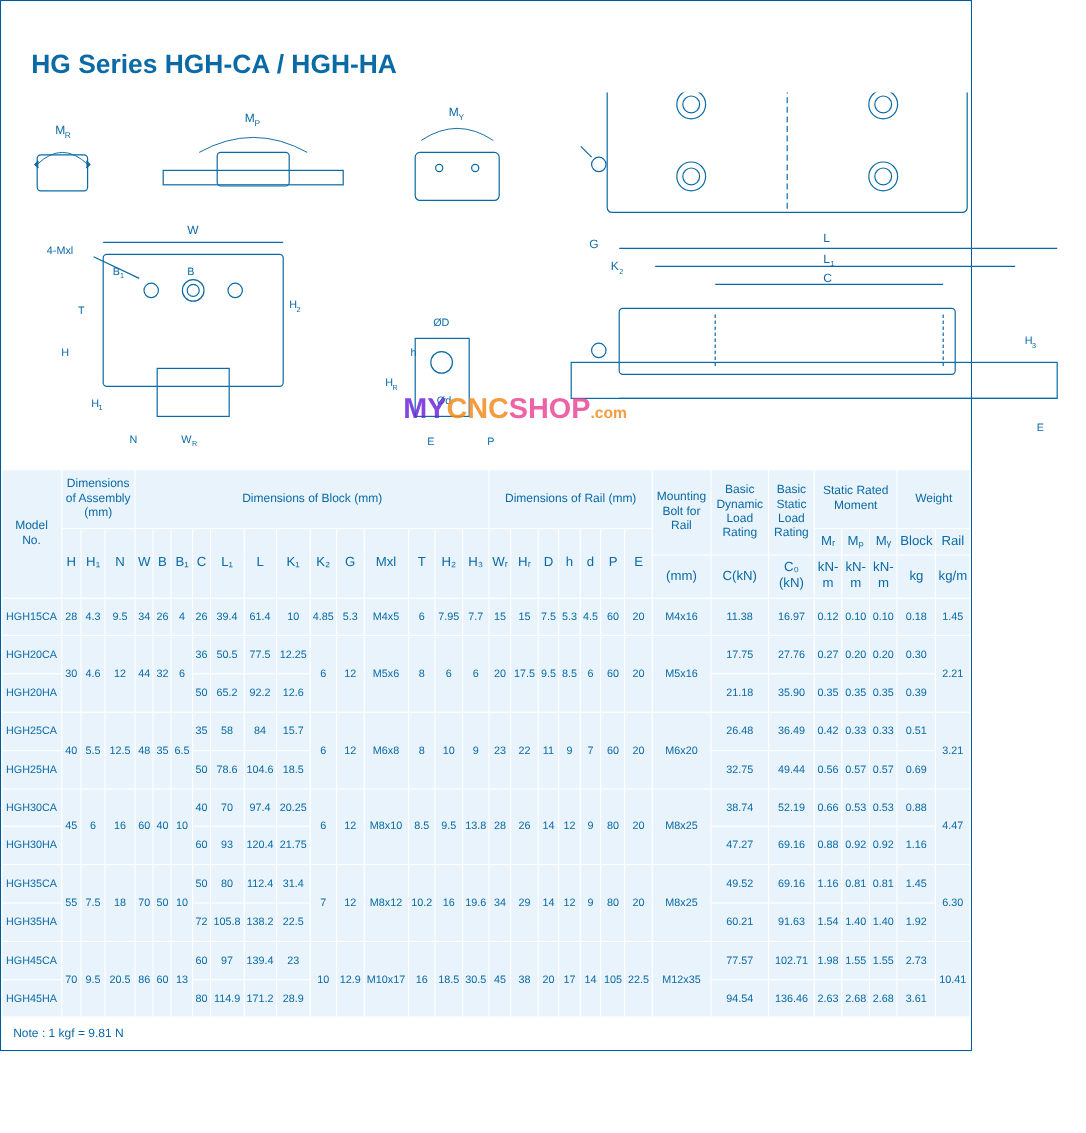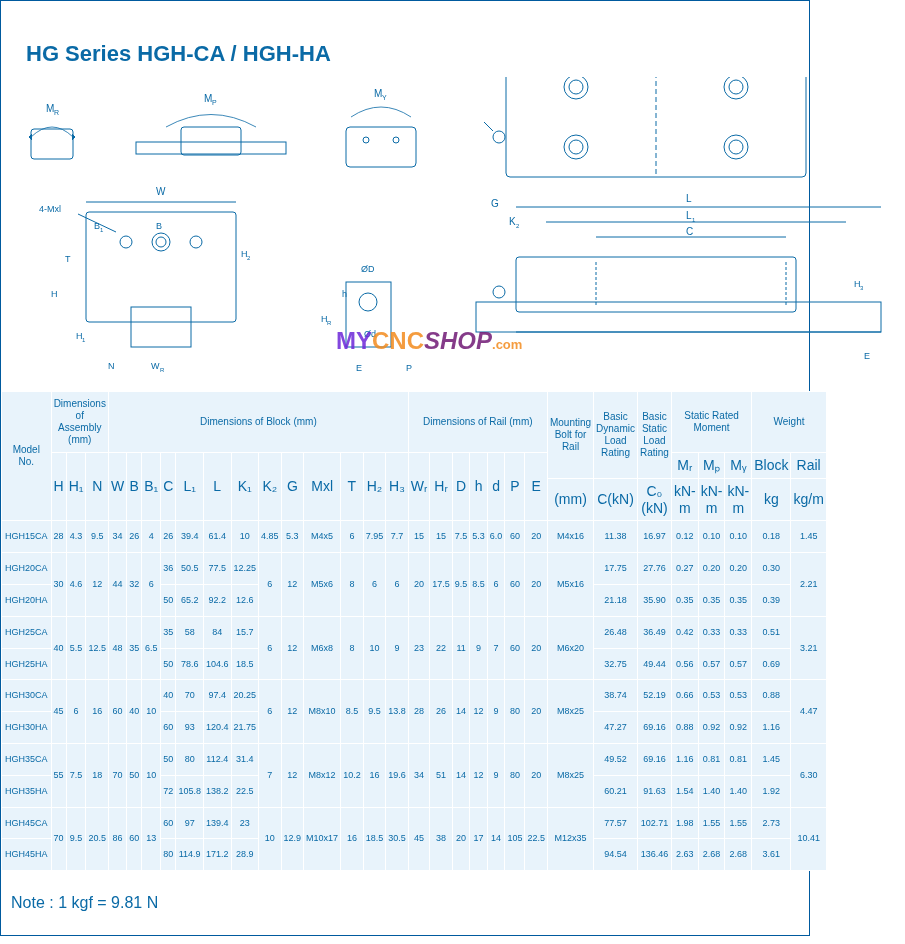--- a/index.html
+++ b/index.html
@@ -36,21 +36,21 @@
     position: absolute;
     left: 320px;
     top: 250px;
     font-size: 24px;
     font-weight: bold;
     opacity: 0.85;
     pointer-events: none;
   }
   .wm1 { color: #6d28d9; }
   .wm2 { color: #f38b1e; }
-  .wm3 { color: #701a75; font-style: italic; }
+  .wm3 { color: #ec4899; }
   .wm4 { color: #f38b1e; font-size: 13px; }
 
   .table-section {
     background: #e8f3fb;
     padding: 0;
   }
   table {
     border-collapse: collapse;
     width: 100%;
     font-size: 9px;
@@ -59,39 +59,39 @@
   th, td {
     border: 1px solid #fff;
     padding: 4px 2px;
     text-align: center;
     vertical-align: middle;
     line-height: 1.2;
   }
   th {
     font-weight: normal;
     background: #e8f3fb;
-    font-size: 14px;
+    font-size: 11px;
   }
   th.group-header {
     font-size: 10px;
     padding: 6px 2px;
   }
   tbody tr:nth-child(odd) td { background: #e8f3fb; }
   tbody tr:nth-child(even) td { background: #e8f3fb; }
   .model-cell {
     padding: 10px 3px;
     font-size: 9px;
     white-space: nowrap;
     text-align: right;
   }
   td.data { font-size: 9px; }
   .note {
-    font-size: 16px;
+    font-size: 10px;
     color: #0a6aa6;
-    padding: 23px 10px;
+    padding: 8px 10px;
     background: #fff;
   }
   svg { display: block; }
 </style>
 </head>
 <body>
 
 <div class="page">
 
   <div class="top-section">
@@ -280,21 +280,21 @@
             <td class="data">4.85</td>
             <td class="data">5.3</td>
             <td class="data">M4x5</td>
             <td class="data">6</td>
             <td class="data">7.95</td>
             <td class="data">7.7</td>
             <td class="data">15</td>
             <td class="data">15</td>
             <td class="data">7.5</td>
             <td class="data">5.3</td>
-            <td class="data">6.0</td>
+            <td class="data">4.5</td>
             <td class="data">60</td>
             <td class="data">20</td>
             <td class="data">M4x16</td>
             <td class="data">11.38</td>
             <td class="data">16.97</td>
             <td class="data">0.12</td>
             <td class="data">0.10</td>
             <td class="data">0.10</td>
             <td class="data">0.18</td>
             <td class="data">1.45</td>
@@ -452,21 +452,21 @@
             <td class="data">80</td>
             <td class="data">112.4</td>
             <td class="data">31.4</td>
             <td class="data" rowspan="2">7</td>
             <td class="data" rowspan="2">12</td>
             <td class="data" rowspan="2">M8x12</td>
             <td class="data" rowspan="2">10.2</td>
             <td class="data" rowspan="2">16</td>
             <td class="data" rowspan="2">19.6</td>
             <td class="data" rowspan="2">34</td>
-            <td class="data" rowspan="2">51</td>
+            <td class="data" rowspan="2">29</td>
             <td class="data" rowspan="2">14</td>
             <td class="data" rowspan="2">12</td>
             <td class="data" rowspan="2">9</td>
             <td class="data" rowspan="2">80</td>
             <td class="data" rowspan="2">20</td>
             <td class="data" rowspan="2">M8x25</td>
             <td class="data">49.52</td>
             <td class="data">69.16</td>
             <td class="data">1.16</td>
             <td class="data">0.81</td>

